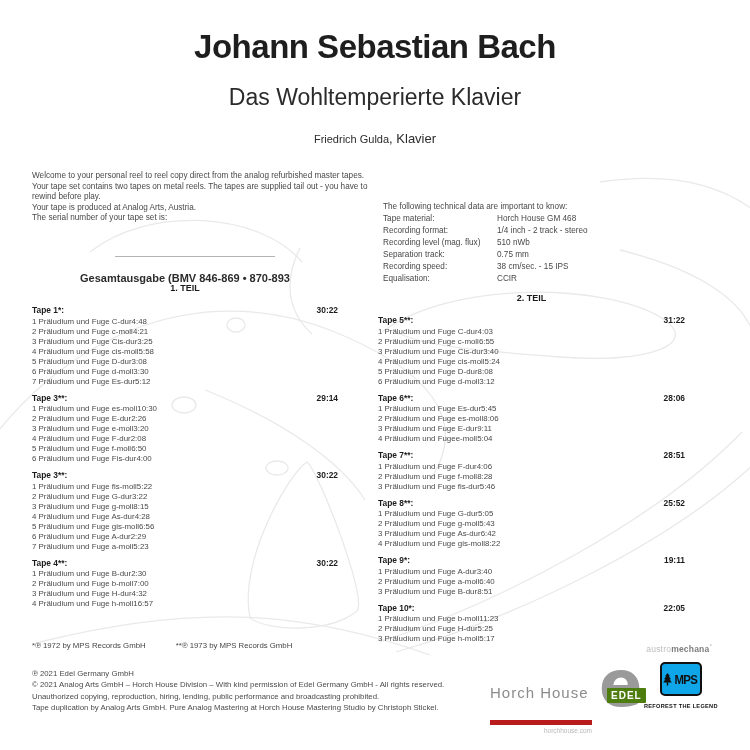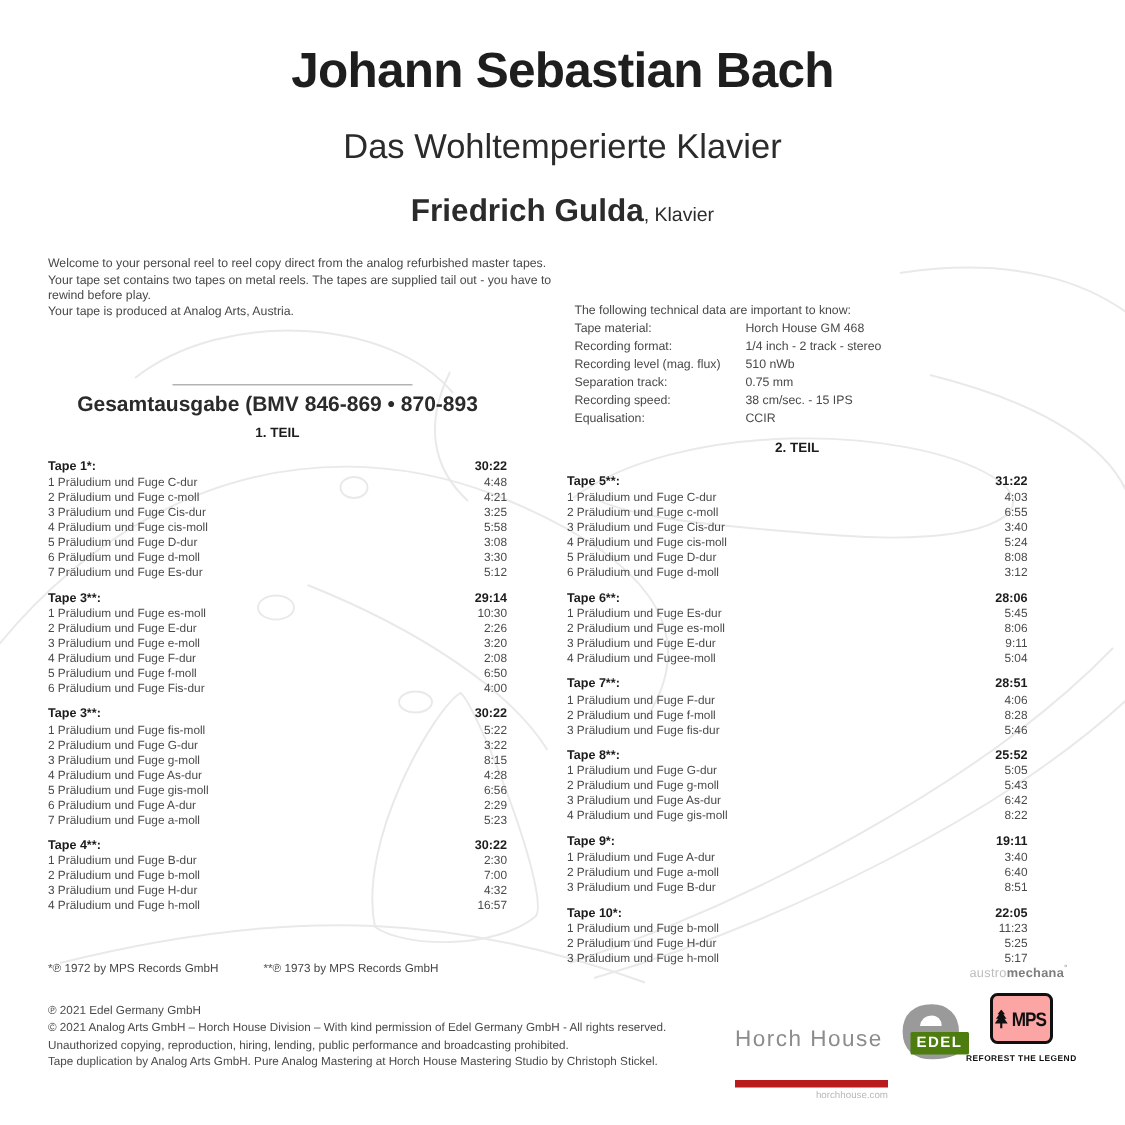--- a/index.html
+++ b/index.html
@@ -13,46 +13,46 @@
   
   #bg-art{position:absolute;left:0;top:0;width:750px;height:750px;z-index:0;}
   .page{position:absolute;left:0;top:0;width:750px;height:568px;z-index:1;}
 
   
   .title{left:0;top:28px;width:750px;text-align:center;
     font-size:33px;font-weight:700;color:#1e1e1e;letter-spacing:-0.5px;}
   .subtitle{left:0;top:84px;width:750px;text-align:center;
     font-size:23px;font-weight:400;color:#2b2b2b;}
   .artist-line{left:0;top:129px;width:750px;text-align:center;color:#2b2b2b;}
-  .artist-name{font-size:21px;font-weight:700;}
+  .artist-name{font-size:11px;font-weight:400;}
   .artist-role{font-size:13px;font-weight:400;}
 
   
   .intro{left:32px;top:171px;width:345px;font-size:8.2px;line-height:10.6px;color:#484848;}
   .intro p{margin:0;}
   .tech{left:383px;top:171px;width:335px;font-size:8.2px;line-height:11.9px;color:#484848;margin-top:30px;}
   .tech-heading{margin:0 0 0.5px 0;}
   .tech-row{display:flex;}
   .tech-label{width:114px;flex:none;}
   .tech-value{flex:1;}
 
   
   .serial-line{left:115px;top:256px;width:160px;border-top:1px solid #b3b3b3;height:0;}
-  .edition{left:32px;top:261px;width:306px;text-align:center;
-    font-size:14px;font-weight:700;color:#2b2b2b;}
+  .edition{left:32px;top:272px;width:306px;text-align:center;
+    font-size:11px;font-weight:700;color:#2b2b2b;}
 
   
   .tracklists{left:0;top:283px;width:750px;}
   .tl-col{position:absolute;top:0;}
   .tl-col1{left:32px;width:306px;}
   .tl-col2{left:378px;width:307px;padding-top:10px;}
   .part-title{text-align:center;font-size:9px;font-weight:700;color:#1c1c1c;height:16px;}
   .tape-header{display:flex;justify-content:space-between;align-items:flex-end;
     font-size:8.4px;font-weight:700;color:#1c1c1c;margin-top:4px;height:12px;margin-bottom:1.5px;}
-  .track-row{display:flex;justify-content:space-between;
+  .track-row{display:flex;
     font-size:7.9px;line-height:10px;height:10px;color:#4a4a4a;}
   .track-time{text-align:right;}
 
   
   .footnotes{left:32px;top:641px;font-size:7.8px;color:#454545;}
   .footnote-first{margin-right:30px;}
 
   
   .legal{left:32px;top:668px;width:480px;font-size:7.8px;line-height:11.4px;color:#4a4a4a;}
 
@@ -68,21 +68,21 @@
   .horch-url{font-size:6.5px;color:#b8b8b8;text-align:right;margin-top:2px;}
 
   .edel{left:599px;top:664px;width:44px;height:54px;}
   .edel-glyph{position:absolute;left:0;top:-12px;font-size:64px;line-height:64px;
     font-weight:700;color:#9a9a9a;font-family:"DejaVu Sans", sans-serif;}
   .edel-label{position:absolute;left:8px;top:24px;background:#4d7c0f;color:#ffffff;
     font-size:10px;font-weight:700;letter-spacing:1px;padding:2px 4px;border-radius:1px;}
 
   .mps{left:660px;top:662px;width:38px;}
   .mps-box{width:38px;height:30px;border:2.5px solid #101010;border-radius:5px;
-    display:flex;align-items:center;justify-content:center;gap:1px;background:#fca5a5;}
+    display:flex;align-items:center;justify-content:center;gap:1px;background:#0ea5e9;}
   .mps-label{font-size:13px;font-weight:700;color:#101010;letter-spacing:-0.8px;
     transform:scaleX(0.88);}
   .mps-tagline{position:absolute;left:-16px;top:41px;width:72px;text-align:center;
     font-size:5.6px;font-weight:700;letter-spacing:0.3px;color:#101010;white-space:nowrap;}
 </style>
 </head>
 <body>
 
 <svg id="bg-art" viewBox="0 0 750 750" fill="none" stroke="#e9e9e9" stroke-width="1.3">
   <path d="M -30 470 C 60 330, 200 280, 330 330 C 430 370, 470 420, 430 480"></path>
@@ -105,20 +105,21 @@
 
   <div class="abs title">Johann Sebastian Bach</div>
   <div class="abs subtitle">Das Wohltemperierte Klavier</div>
   <div class="abs artist-line">
     <span class="artist-name">Friedrich Gulda</span><span class="artist-role">, Klavier</span>
   </div>
 
   <div class="abs intro">
     <p>Welcome to your personal reel to reel copy direct from the analog refurbished master tapes. Your tape set contains two tapes on metal reels. The tapes are supplied tail out - you have to rewind before play.</p>
     <p>Your tape is produced at Analog Arts, Austria.</p>
+    <p>The serial number of your tape set is:</p>
   </div>
 
   <div class="abs tech">
     <p class="tech-heading">The following technical data are important to know:</p>
     <div>
   <div class="tech-row">
     <span class="tech-label">Tape material:</span>
     <span class="tech-value">Horch House GM 468</span>
   </div>
 

